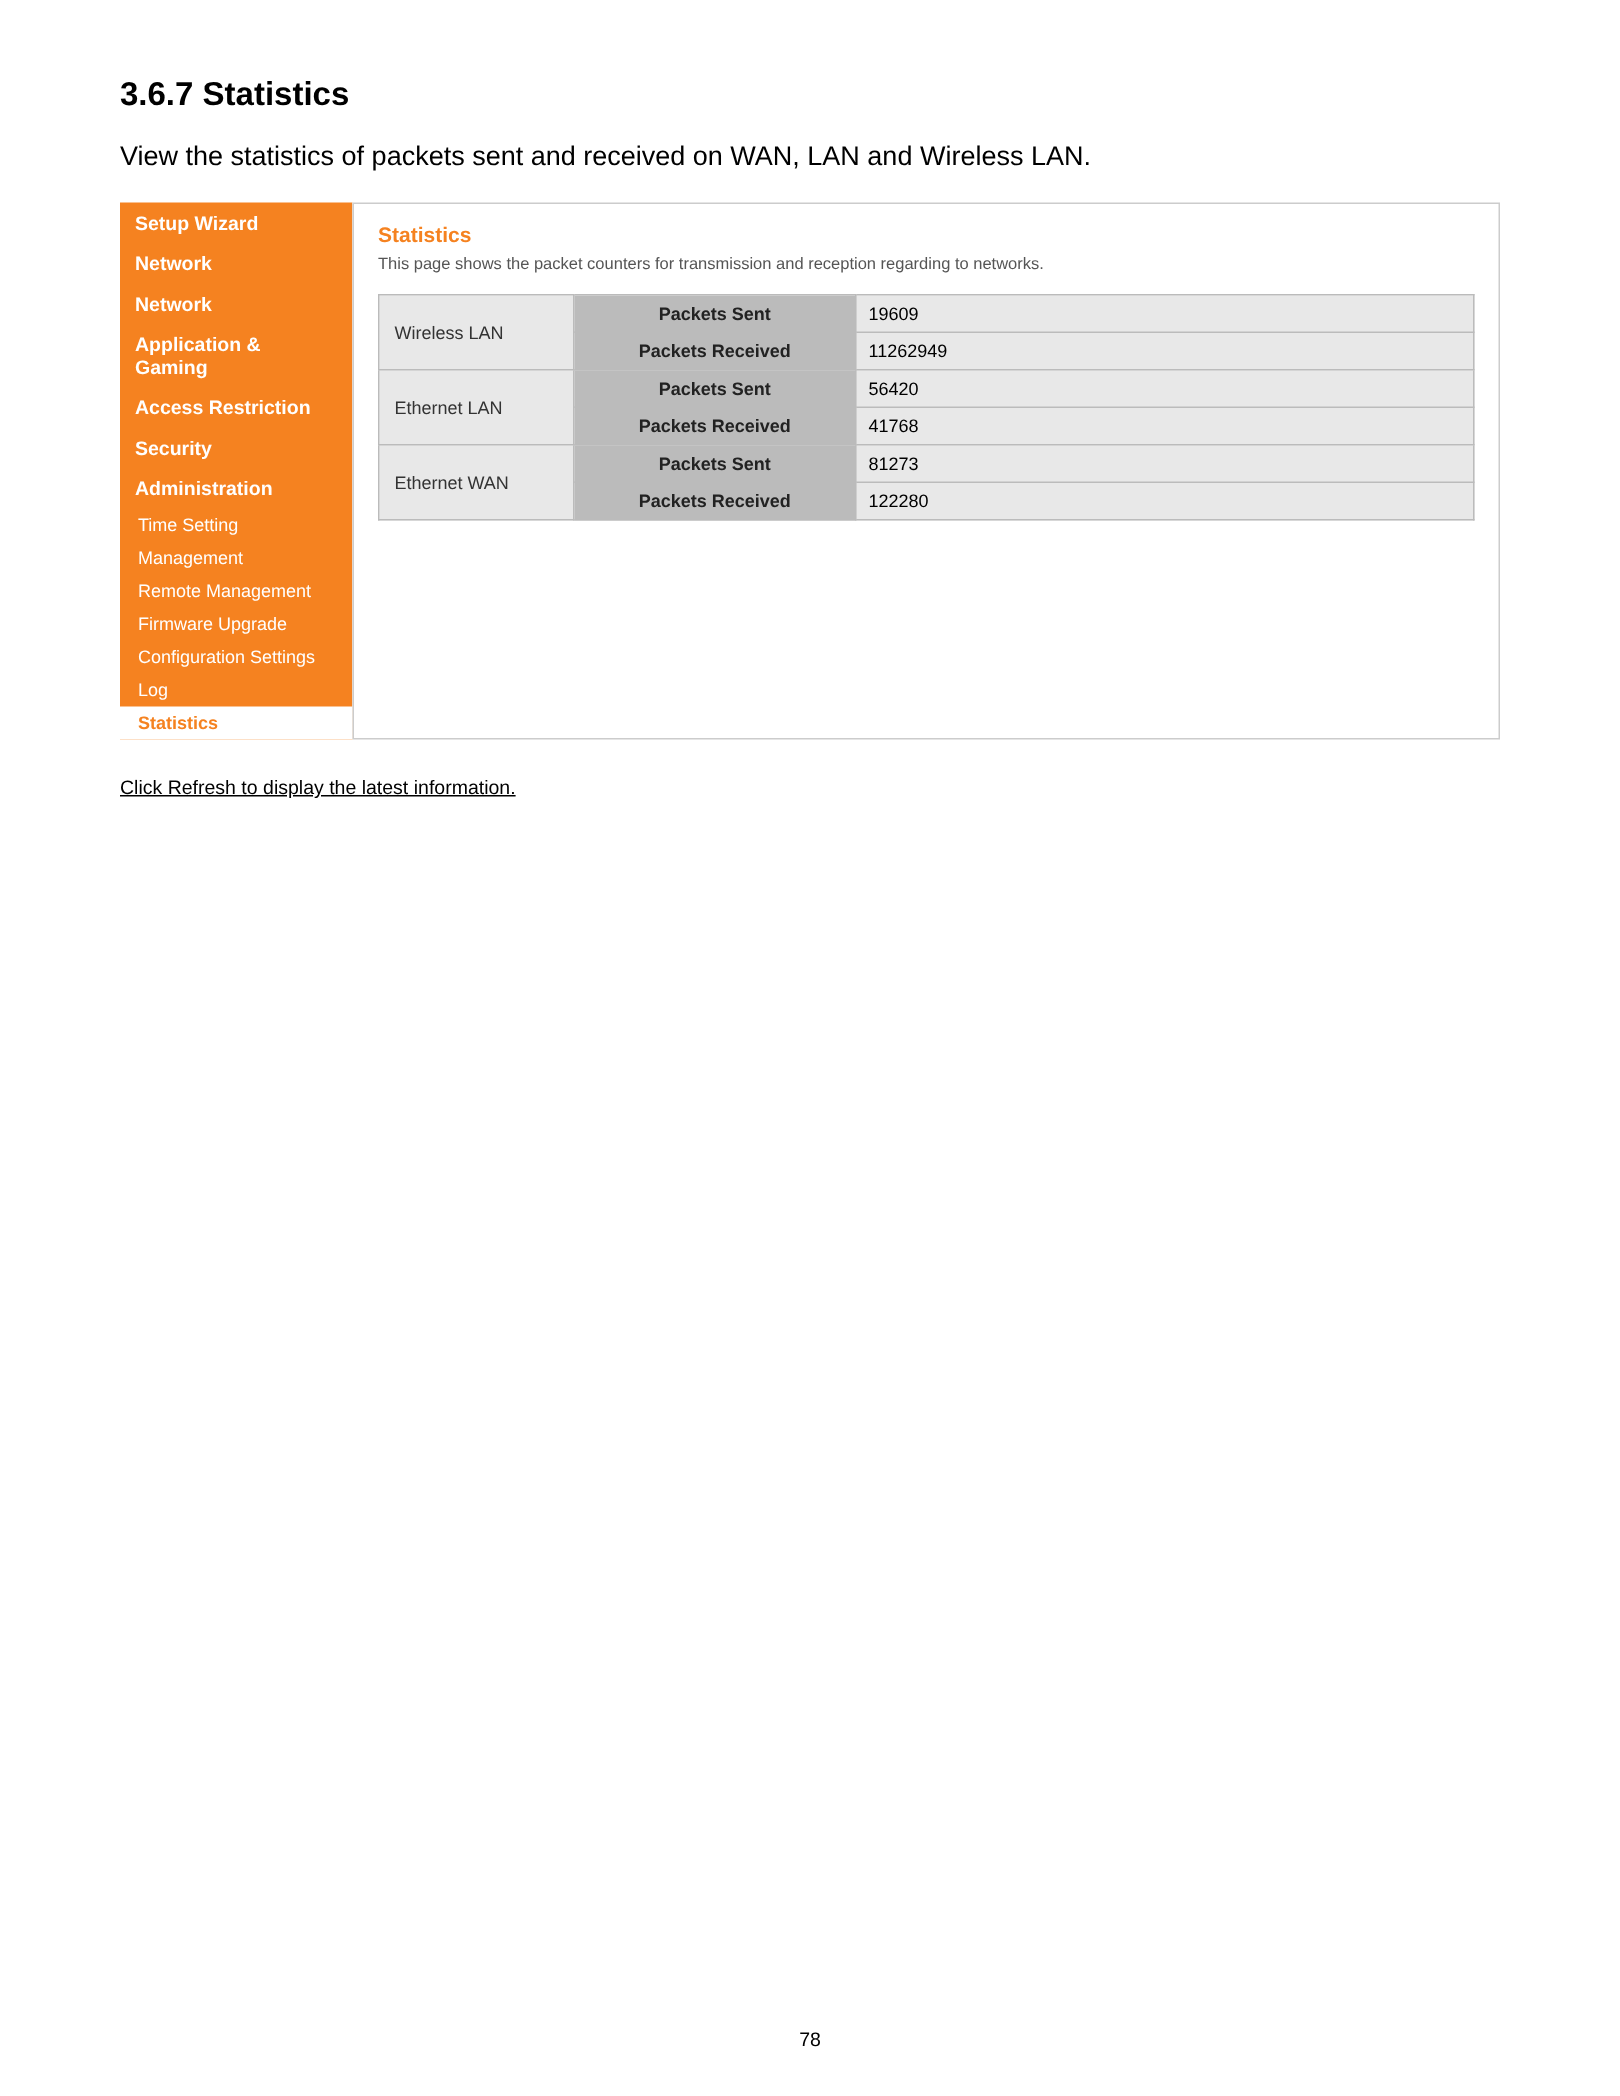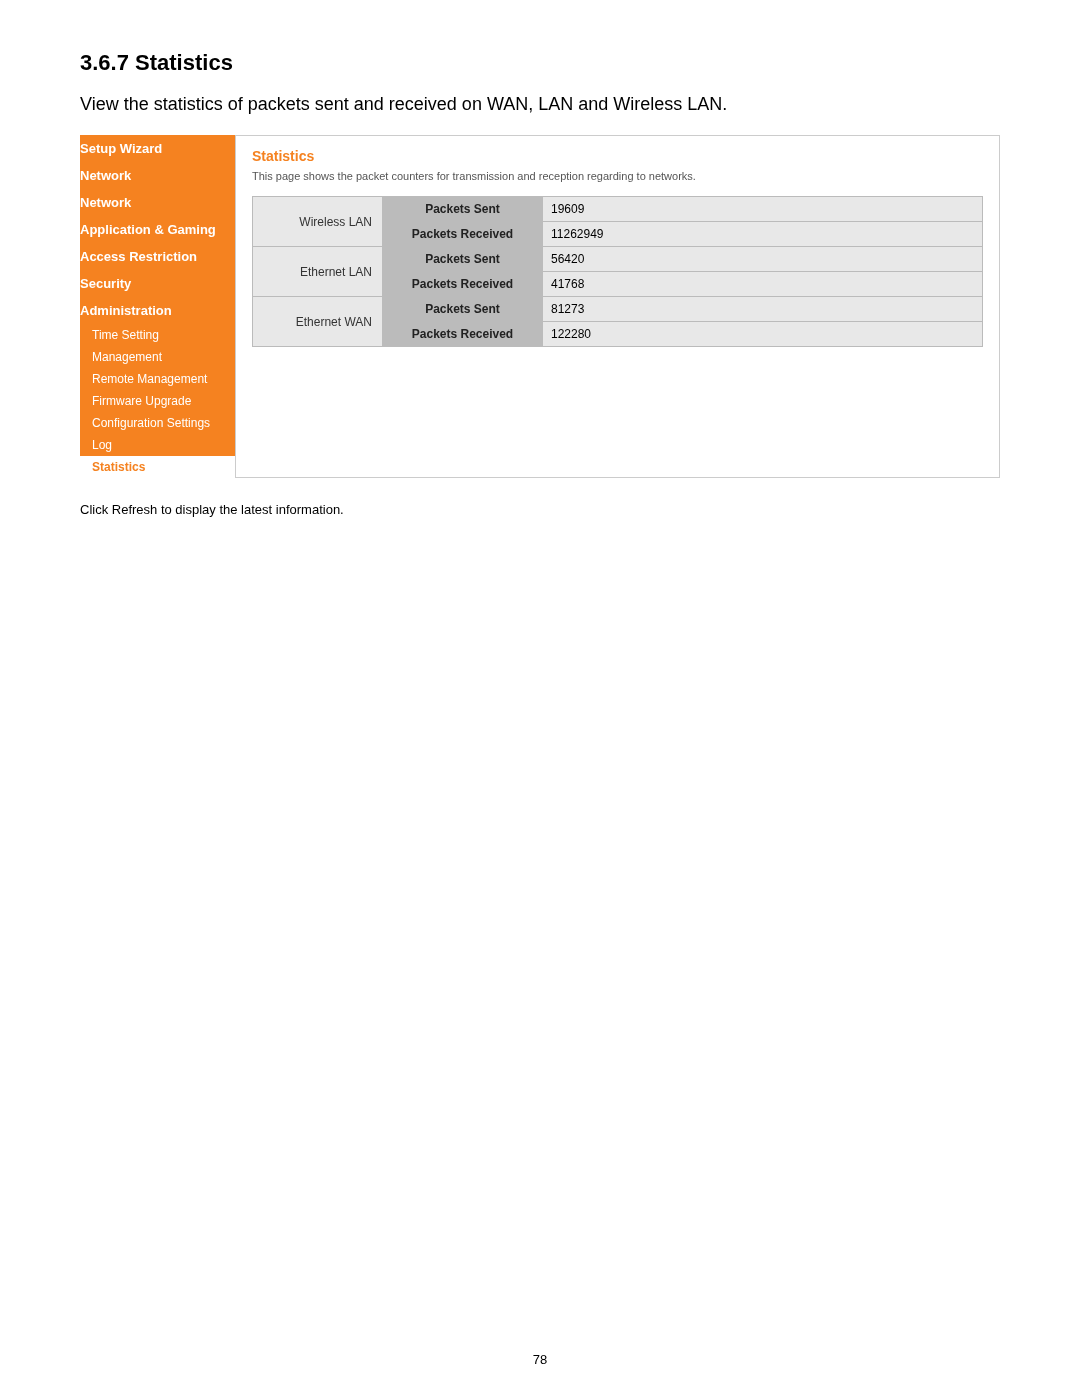--- a/index.html
+++ b/index.html
@@ -34,21 +34,21 @@
     
     .sidebar {
       background: #f58220;
       width: 155px;
       min-width: 155px;
       padding: 0;
       flex-shrink: 0;
     }
     .sidebar-item {
       display: block;
-      padding: 6px 0;
+      padding: 6px 10px;
       color: #fff;
       font-weight: bold;
       font-size: 13px;
       cursor: pointer;
       text-decoration: none;
     }
     .sidebar-subitem {
       display: block;
       padding: 4px 12px;
       color: #fff;
@@ -88,31 +88,31 @@
     }
     .stats-table td {
       border: 1px solid #bbb;
       padding: 5px 10px;
       font-size: 12px;
     }
     .stats-table .row-label {
       background: #e8e8e8;
       color: #333;
       font-weight: normal;
-      text-align: right;
+      text-align: left;
       width: 130px;
       font-size: 12px;
     }
     .stats-table .col-label {
       background: #bbb;
       color: #222;
       font-weight: bold;
       font-size: 12px;
       text-align: center;
-      width: 160px;
+      width: 188px;
     }
     .stats-table .col-value {
       background: #e8e8e8;
       color: #000;
       font-size: 12px;
       padding-left: 8px;
     }
     .refresh-area {
       text-align: center;
       margin-top: 8px;
@@ -122,20 +122,21 @@
       border: 1px solid #999;
       padding: 3px 18px;
       font-size: 12px;
       cursor: pointer;
       color: #000;
     }
     .click-instruction {
       font-size: 13px;
       margin-top: 18px;
       color: #000;
+      text-decoration: underline;
     }
     .page-number {
       position: absolute;
       bottom: 30px;
       left: 50%;
       transform: translateX(-50%);
       font-size: 13px;
       color: #000;
     }
   </style>

